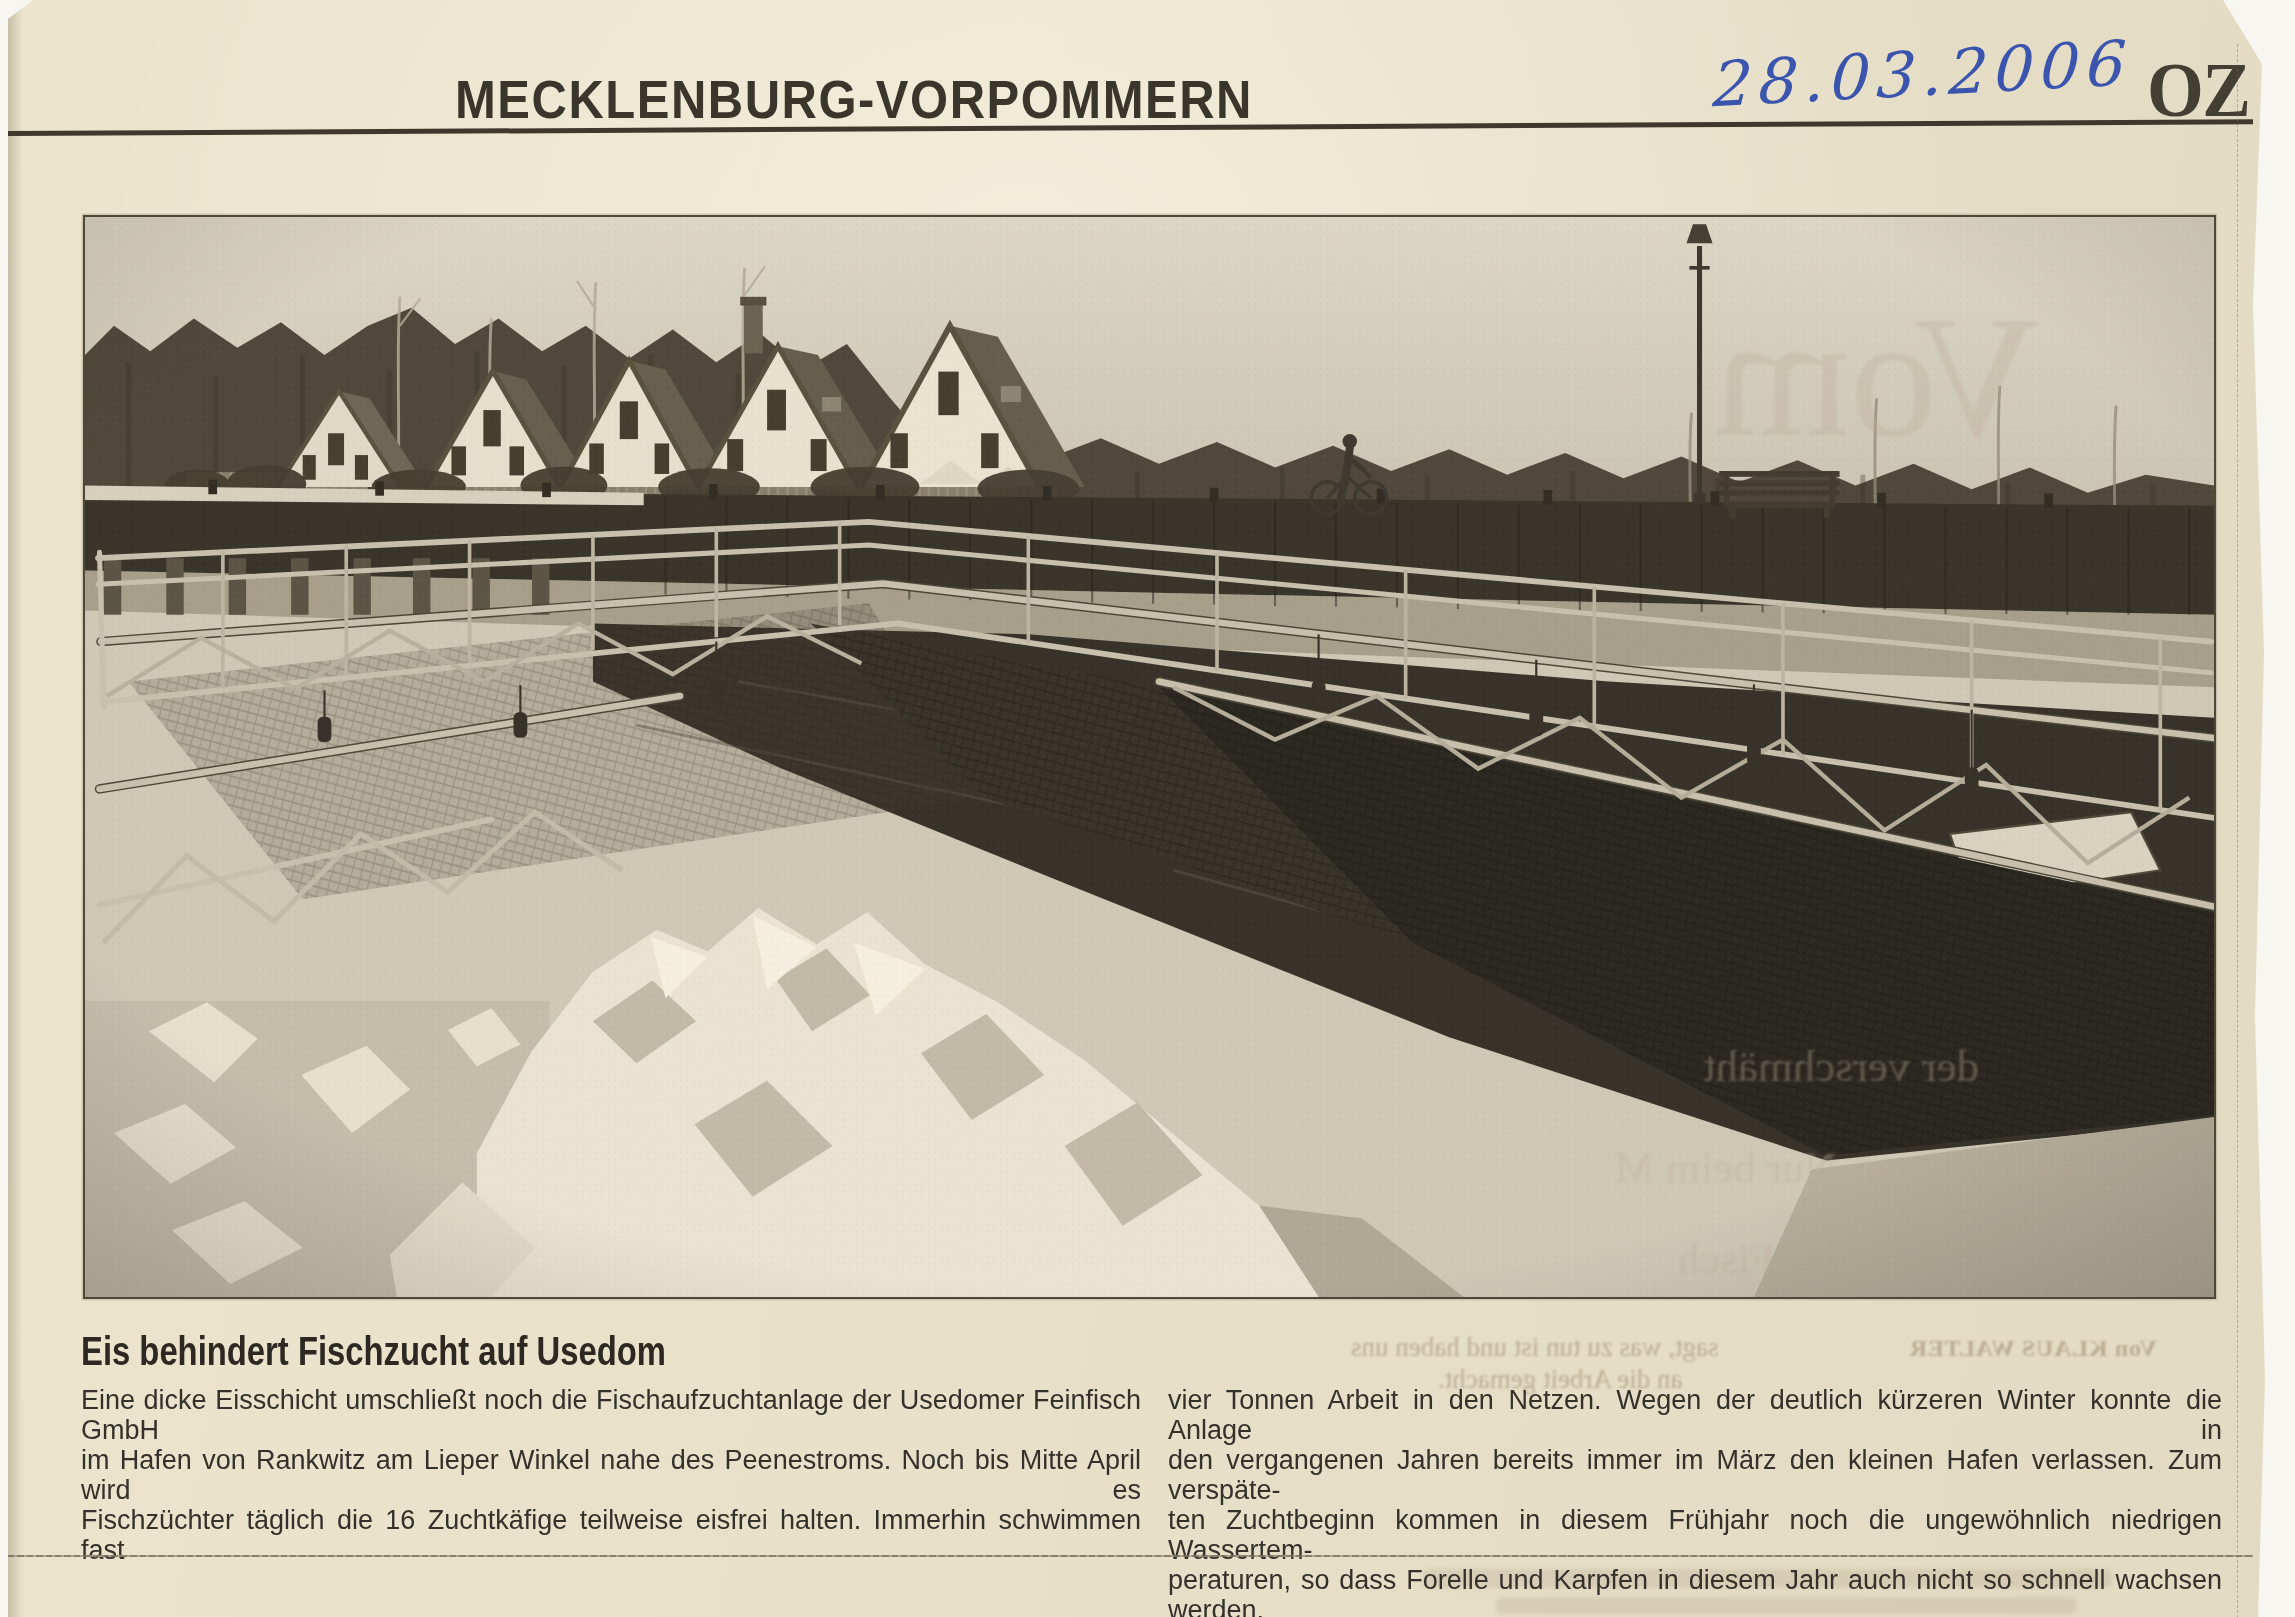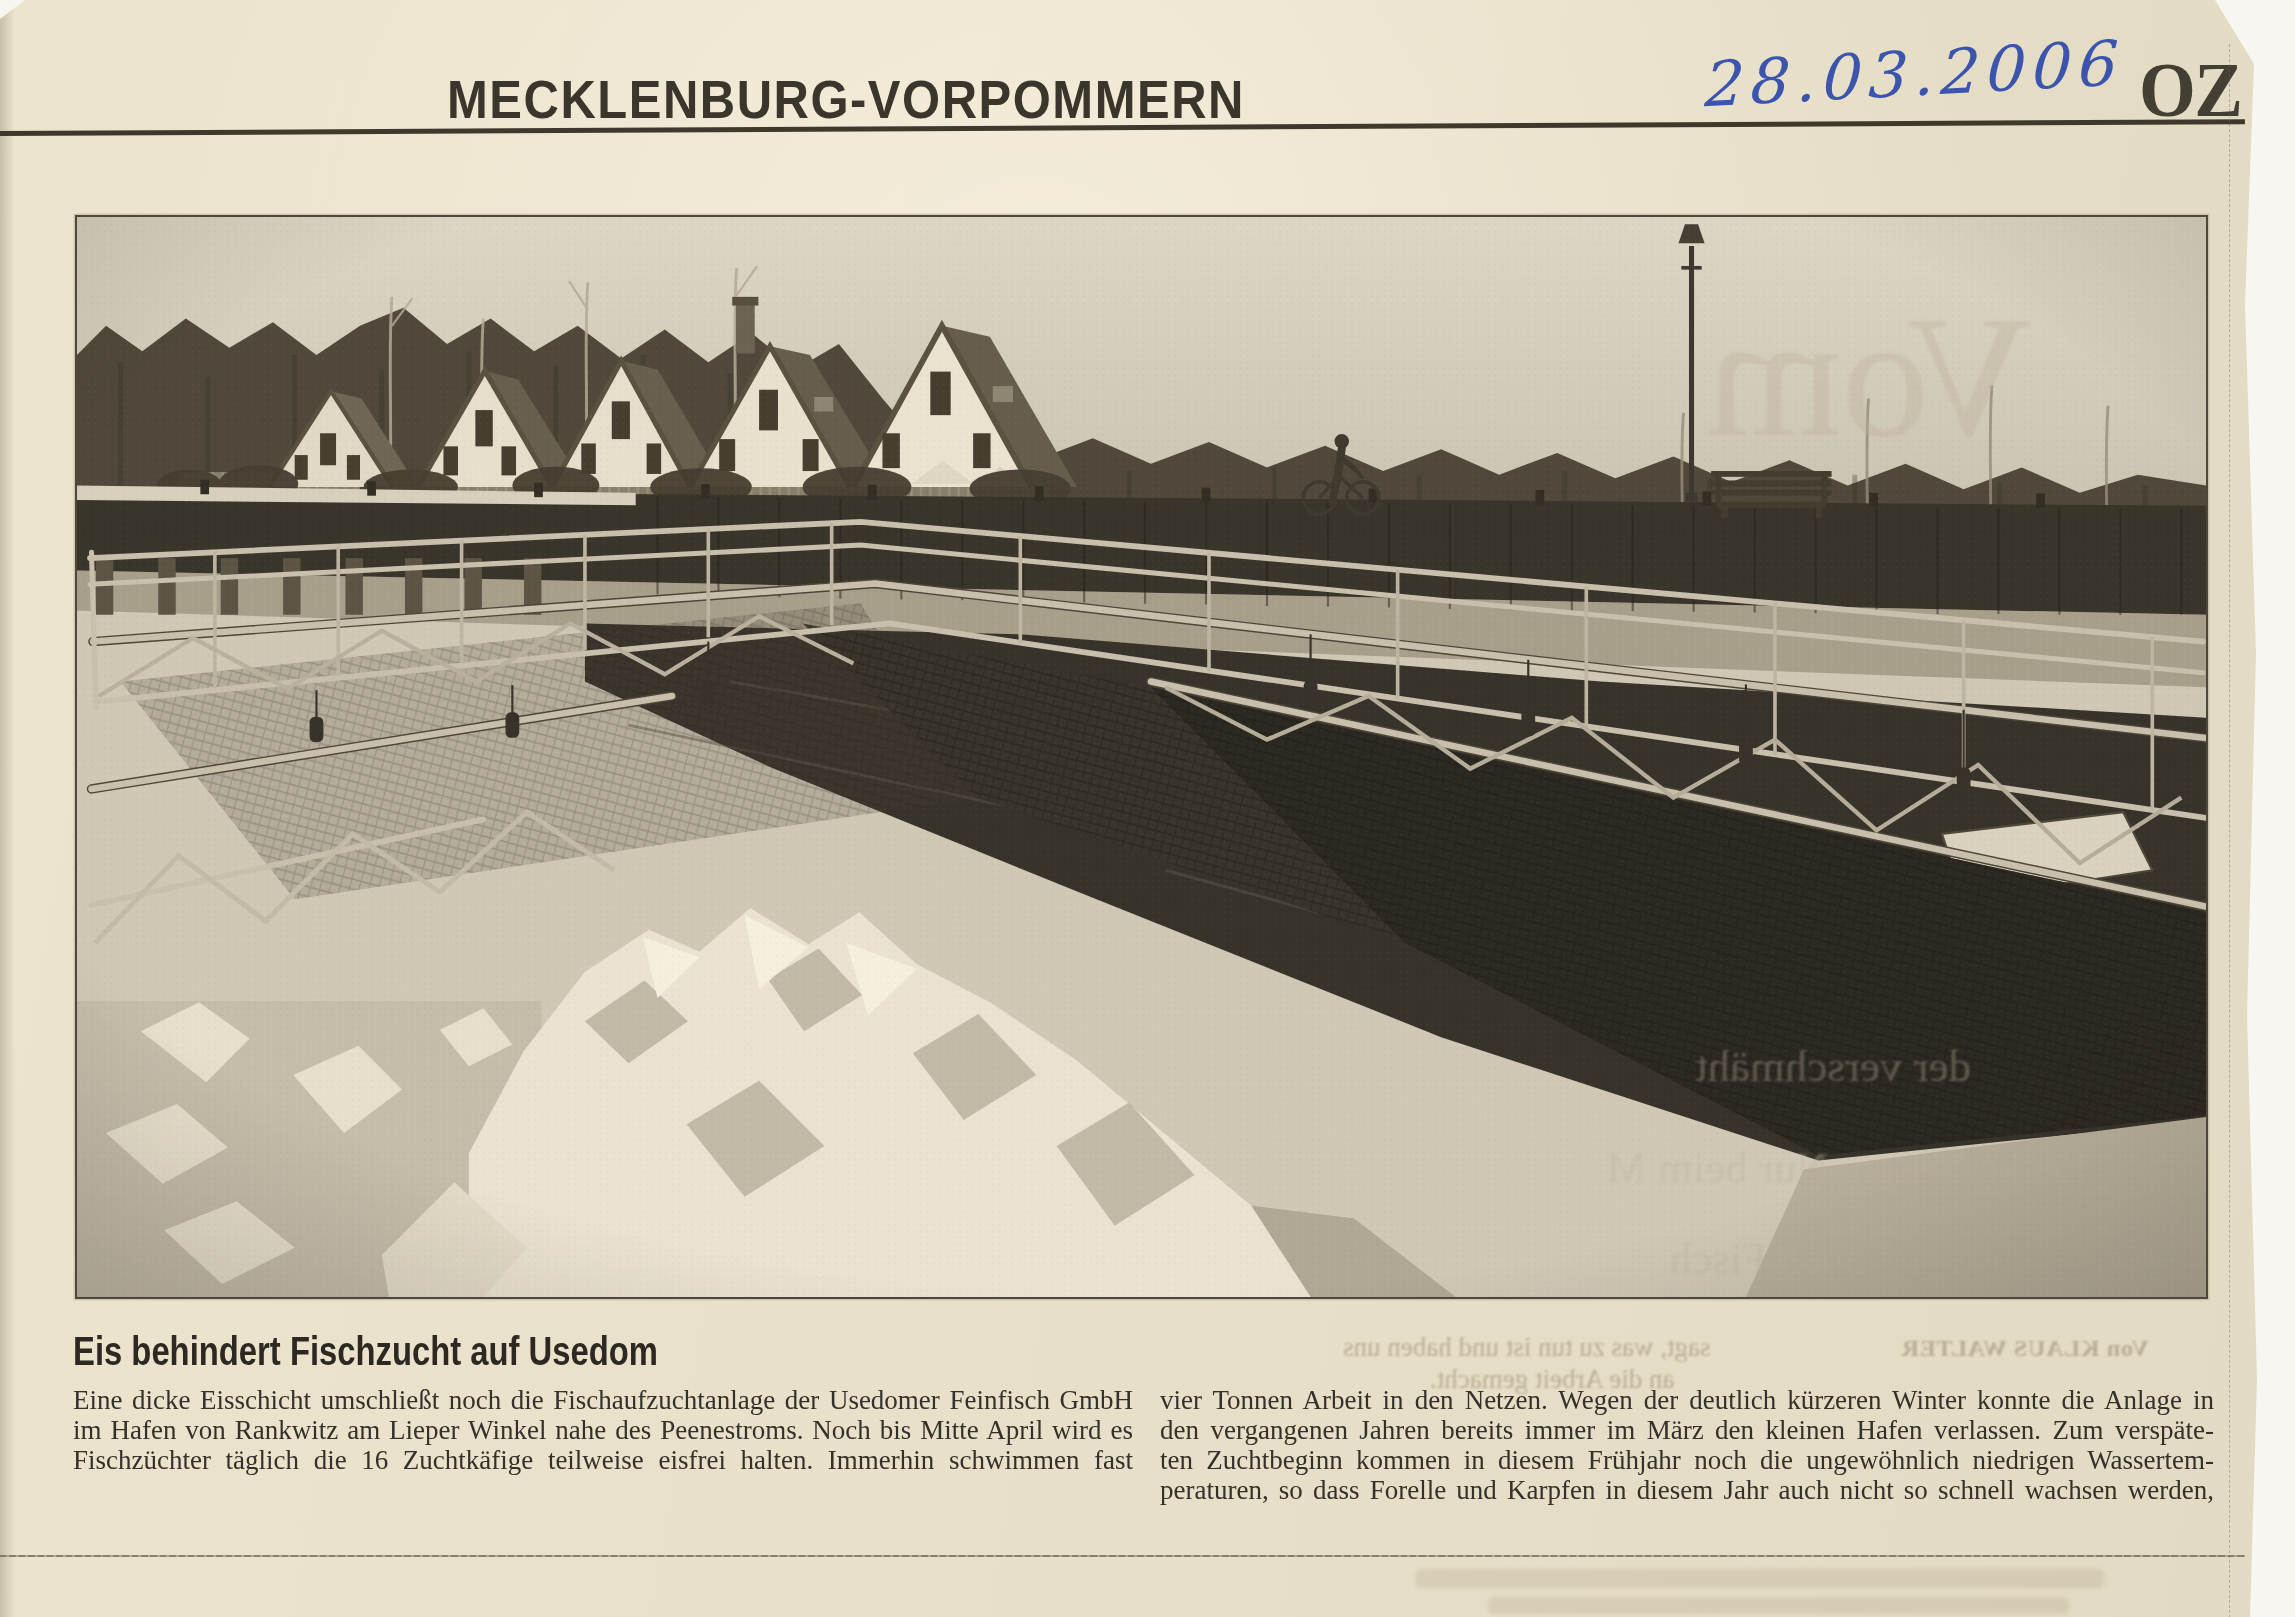--- a/index.html
+++ b/index.html
@@ -13,20 +13,21 @@
     font-family:"Liberation Sans",sans-serif;color:var(--ink,#33302a);
   }
   
   #scan{
     position:absolute;inset:0;
     background:
       radial-gradient(ellipse at 45% 20%, rgba(255,252,240,.45), rgba(255,252,240,0) 55%),
       linear-gradient(100deg,#ece4cd 0%,#e8e0c9 45%,#e2dac2 100%);
     clip-path:polygon(0px 19px,25px 0px,2215px 0px,2254px 64px,2245px 305px,
       2256px 653px,2247px 1016px,2257px 1379px,2250px 1618px,0px 1618px);
+    margin-left:8px;
   }
   #scan:before{content:"";position:absolute;left:0;top:0;bottom:0;width:14.5px;
     background:linear-gradient(90deg,rgba(90,80,60,.25),rgba(90,80,60,0));}
   .edge-crease{position:absolute;left:2229px;top:44px;bottom:0;width:0;
     border-left:1.5px dashed rgba(120,108,86,.45);}
   
   .section-label{
     position:absolute;left:447px;top:68px;font-size:49px;font-weight:700;
     letter-spacing:1.5px;color:#3a362c;transform:scaleY(1.1);transform-origin:left top;
     white-space:nowrap;
@@ -53,21 +54,21 @@
     box-shadow:0 0 0 1.5px rgba(160,150,125,.35);
   }
   .photo-frame svg{display:block;width:100%;height:100%;}
   
   .headline{
     position:absolute;left:73px;top:1328px;font-size:41px;font-weight:700;
     color:#2d2922;transform:scaleX(.8);transform-origin:left top;white-space:nowrap;
     letter-spacing:0px;
   }
   .bodycol{position:absolute;top:1385px;font-size:27px;line-height:30px;color:#34312b;}
-  .bodycol .bline{text-align:justify;text-align-last:justify;white-space:normal;font-family:Liberation Serif, serif;}
+  .bodycol .bline{text-align:justify;text-align-last:justify;white-space:normal;}
   #col-left{left:73px;width:1060px;}
   #col-right{left:1160px;width:1054px;}
   .bottom-rule{
     position:absolute;left:0;top:1555px;width:2245px;height:2.2px;opacity:.85;
     background:repeating-linear-gradient(90deg,#776f5c 0 6.5px,#a39b85 6.5px 9.4px);
   }
   
   .ghost{
     position:absolute;transform:scaleX(-1);color:rgba(148,128,102,.5);
     font-family:"Liberation Serif",serif;filter:blur(0.9px);white-space:nowrap;

